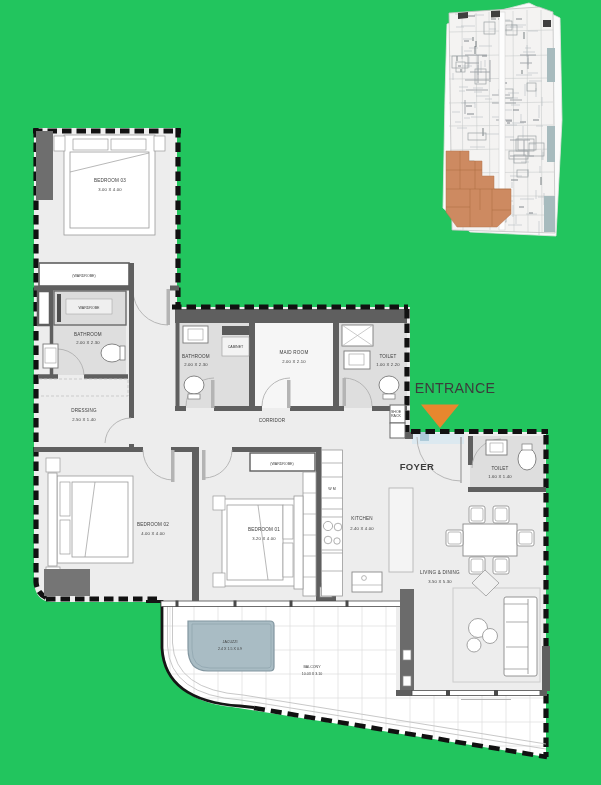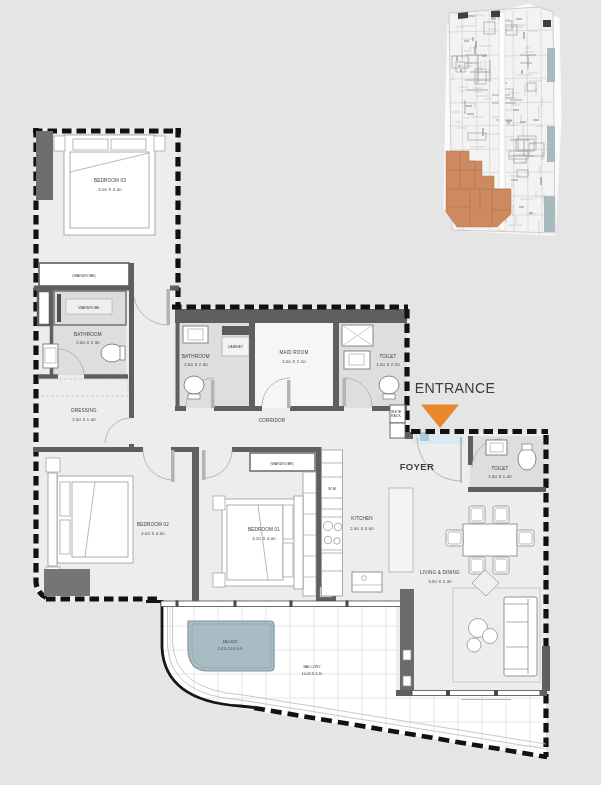--- a/index.html
+++ b/index.html
@@ -1,16 +1,16 @@
 <!DOCTYPE html>
 <html><head>
 <meta charset="utf-8">
 <style>
 html,body{margin:0;padding:0;background:#ffffff;}
-#page{width:601px;height:785px;position:relative;background:#e5e5e5;overflow:hidden;}
+#page{width:601px;height:785px;position:relative;background:#22c55e;overflow:hidden;}
 svg{display:block;}
 text{font-family:"Liberation Sans", sans-serif;fill:#3c3c3c;}
 .rm{font-size:4.6px;letter-spacing:0.2px;}
 .dm{font-size:4.2px;letter-spacing:0.2px;}
 .tiny{font-size:3.6px;}
 .arc{fill:none;stroke:#b0b0b0;stroke-width:0.9;}
 </style>
 </head>
 <body>
 <div id="page">

